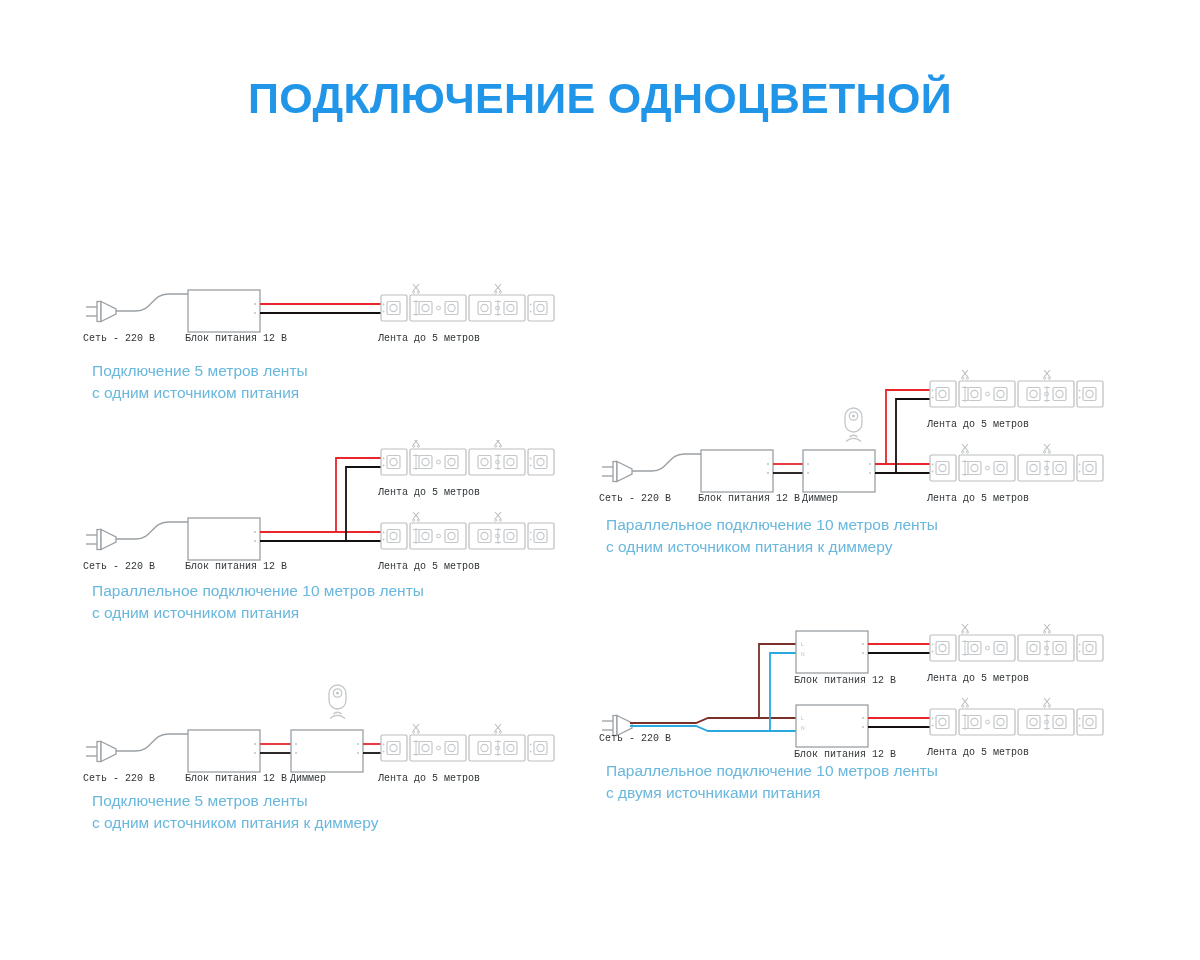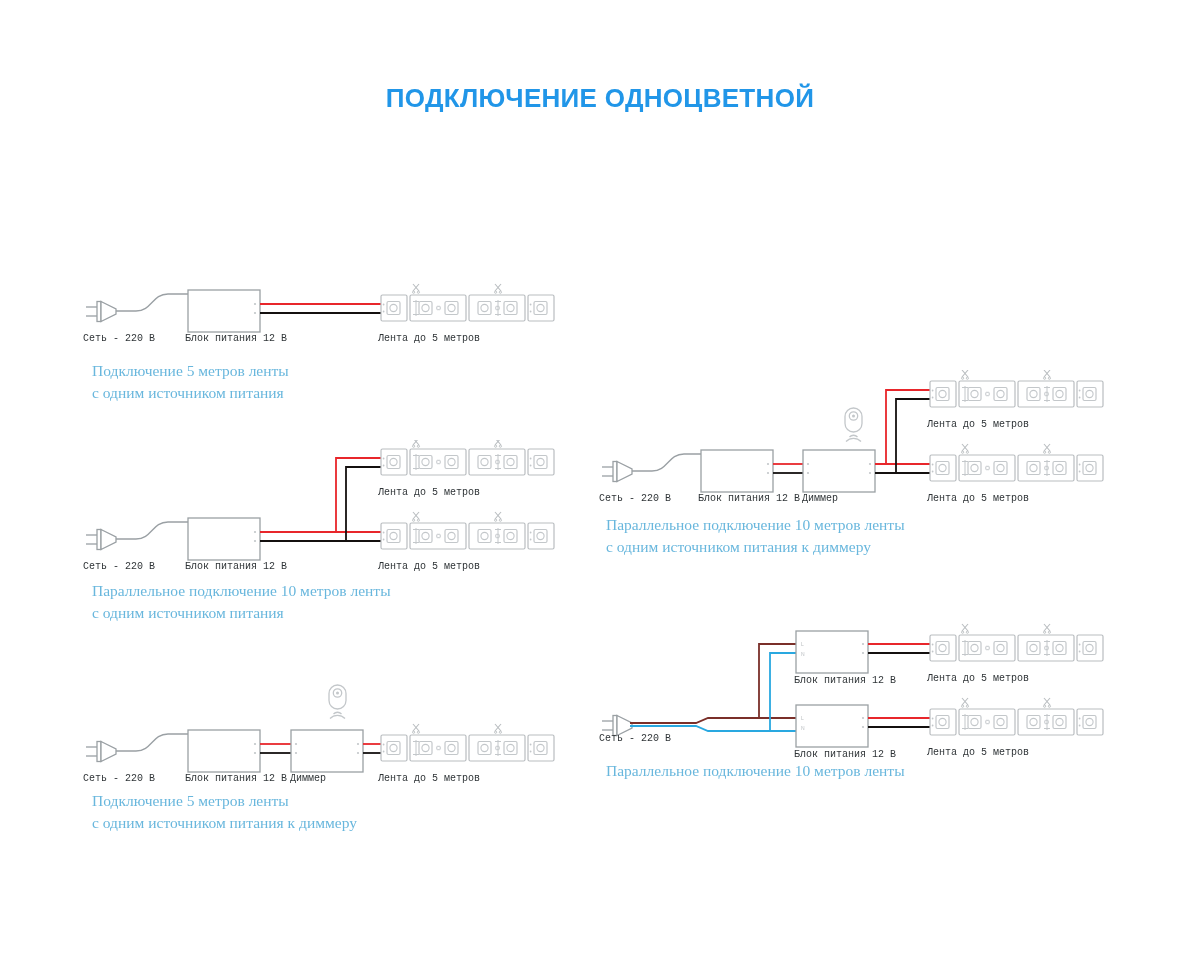--- a/index.html
+++ b/index.html
@@ -13,21 +13,21 @@
   }
   #stage{position:relative;width:1200px;height:960px;}
 
   
   .title{
     position:absolute;
     left:0;top:78px;width:1200px;
     text-align:center;
     color:#2196e8;
     font-weight:bold;
-    font-size:26px;
+    font-size:43px;
     line-height:41px;
     letter-spacing:0.3px;
   }
   .title .ln{display:block;}
 
   
   .diagram{position:absolute;}
   .svgwrap{display:block;}
 
   
@@ -40,21 +40,21 @@
     font-family:Liberation Mono, monospace;
   }
 
   
   .caption{
     position:absolute;
     color:#69b7dd;
     font-size:15.5px;
     line-height:22px;
     white-space:nowrap;
-    font-family:Liberation Serif, serif;
+    font-family:Liberation Sans, sans-serif;
   }
   .caption .cl{display:block;}
 </style>
 </head>
 <body>
 
 <div id="stage">
 
   <div class="title">
     <span class="ln">ПОДКЛЮЧЕНИЕ ОДНОЦВЕТНОЙ</span>
@@ -473,15 +473,16 @@
     </svg>
     <div class="plabel" style="left:3px;top:110px;">Сеть - 220 В</div>
     <div class="plabel" style="left:198px;top:52px;">Блок питания 12 В</div>
     <div class="plabel" style="left:198px;top:126px;">Блок питания 12 В</div>
     <div class="plabel" style="left:331px;top:50px;">Лента до 5 метров</div>
     <div class="plabel" style="left:331px;top:124px;">Лента до 5 метров</div>
   </div>
 
   <div class="caption" style="left:606px;top:760px;">
     <span class="cl">Параллельное подключение 10 метров ленты</span>
+    <span class="cl">с двумя источниками питания</span>
   </div>
 
 </div>
 
 </body></html>

